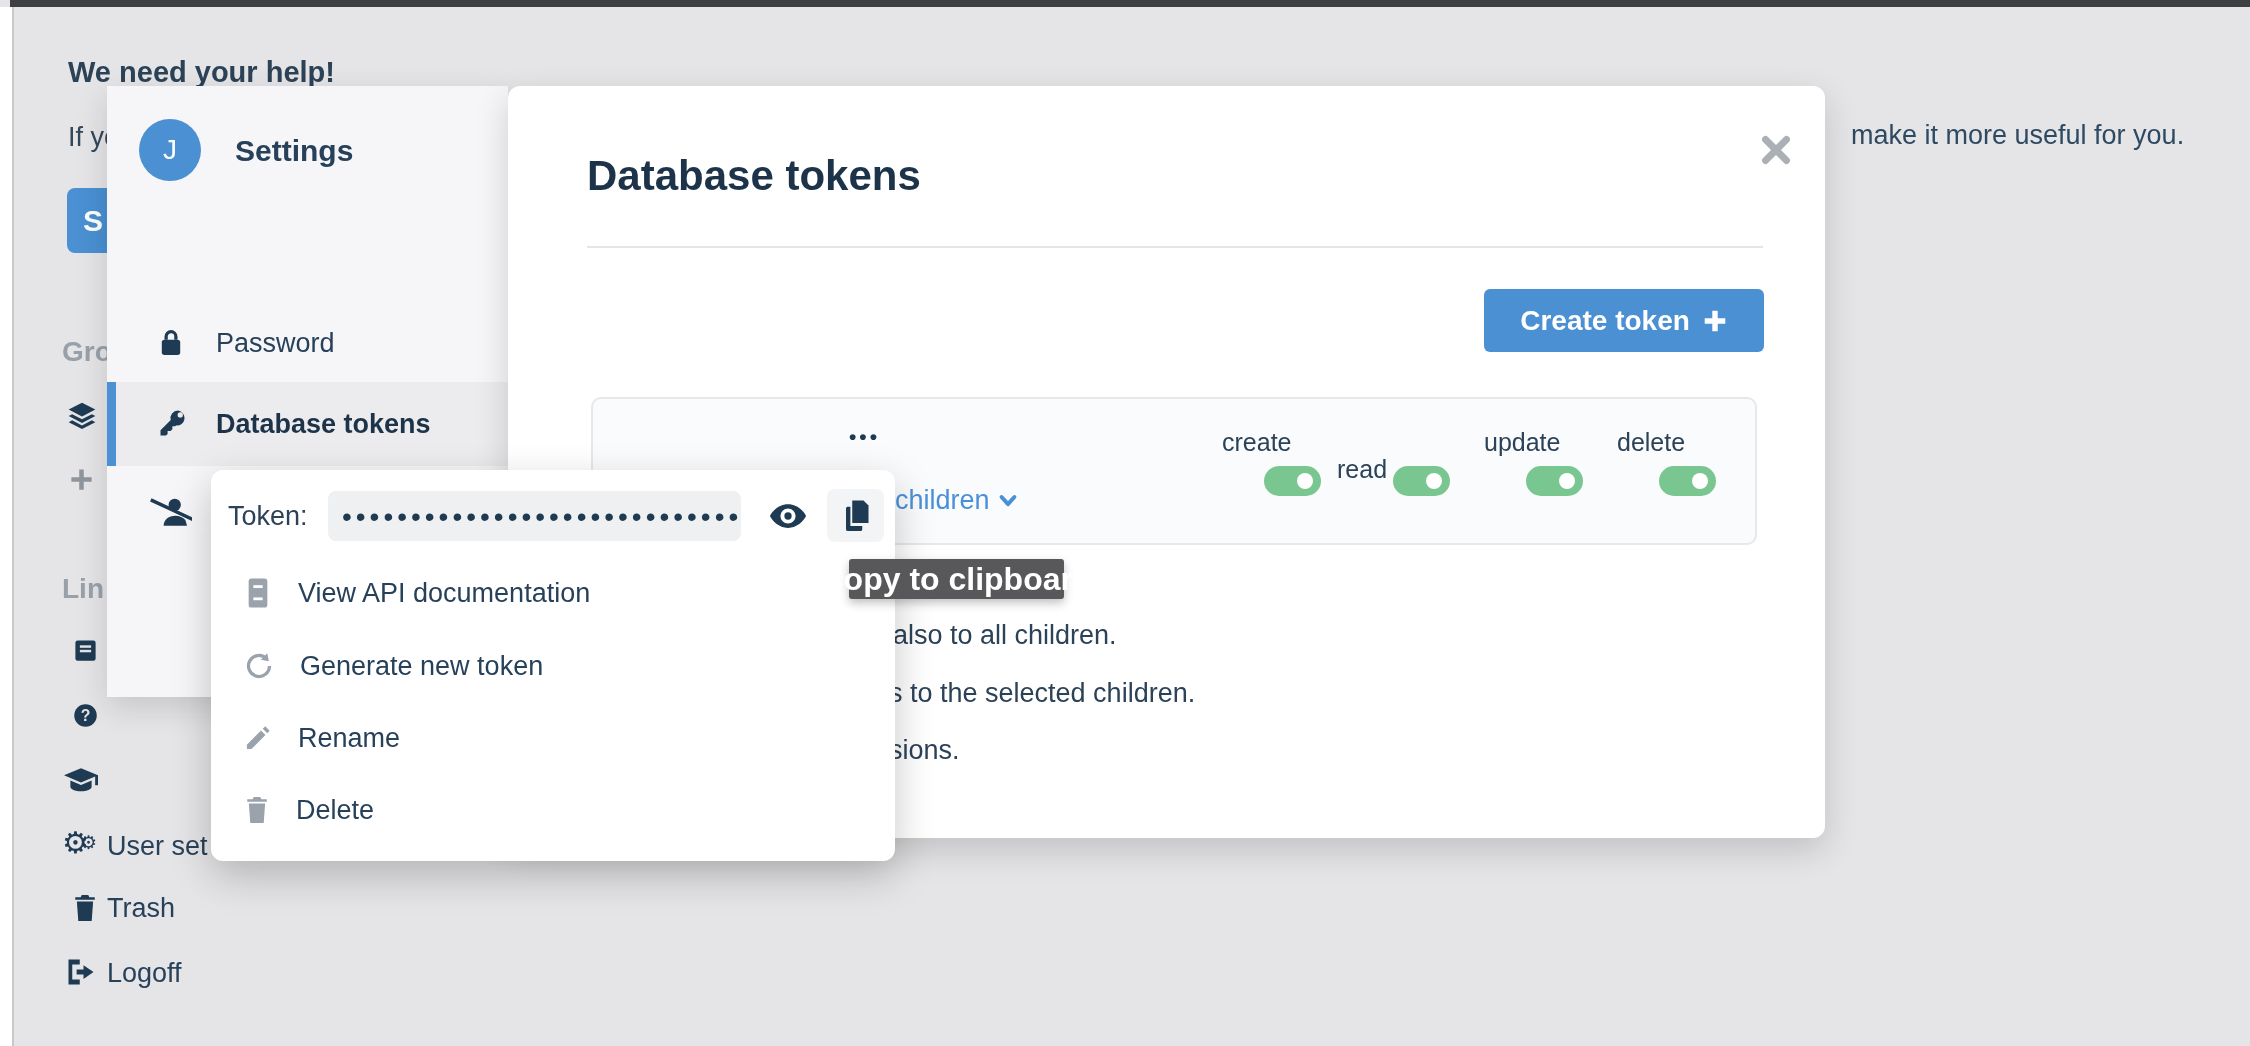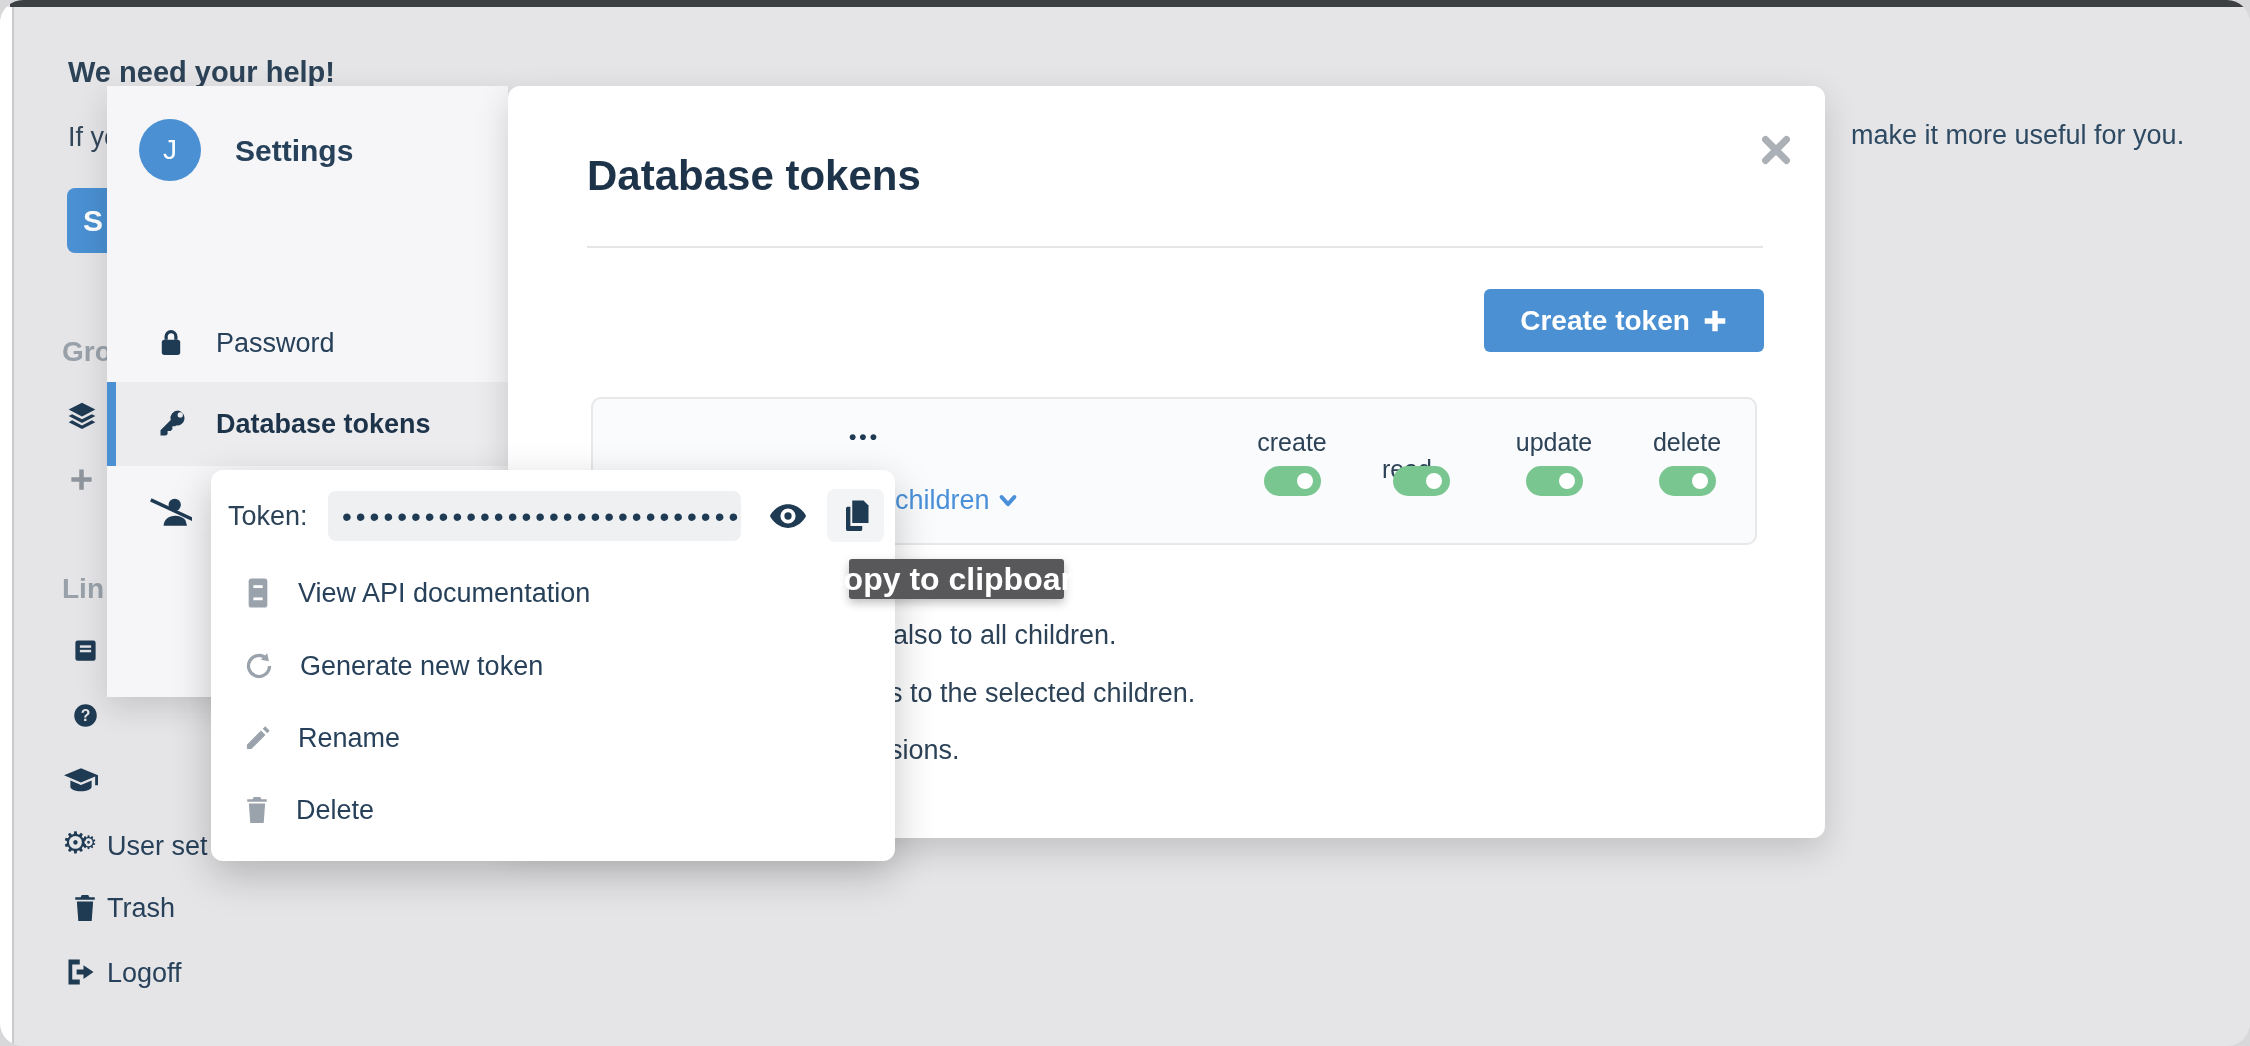--- a/index.html
+++ b/index.html
@@ -1,18 +1,18 @@
 <!DOCTYPE html>
 <html><head>
 <meta charset="utf-8">
 <style>
   html,body{margin:0;padding:0;background:#d8d8da;}
   .stage{position:relative;width:2250px;height:1046px;overflow:hidden;
          background:#e5e5e7;font-family:"Liberation Sans","DejaVu Sans",sans-serif;
-         color:#2c4257;border-radius:23px;}
+         color:#2c4257;}
   .abs{position:absolute;}
   svg{display:block;}
 
   
   .topbar{left:10px;top:0;width:2240px;height:7px;background:#3c4043;}
   .leftstrip{left:0;top:7px;width:14px;height:1039px;background:#ffffff;border-right:2px solid #c9c9cc;box-sizing:border-box;}
 
   
   .bg-headline{left:68px;top:56px;font-size:29px;font-weight:700;color:#2c4257;white-space:nowrap;}
   .bg-par{left:68px;top:122px;font-size:27px;color:#33475b;white-space:nowrap;}
@@ -46,21 +46,21 @@
   .modal-close{left:1754px;top:128px;width:44px;height:44px;color:#abb0b6;cursor:pointer;
                display:flex;align-items:center;justify-content:center;}
   .modal-divider{left:587px;top:246px;width:1176px;height:2px;background:#e5e5e8;}
   .create-btn{left:1484px;top:289px;width:280px;height:63px;background:#4a90d2;border-radius:6px;
               color:#fff;display:flex;align-items:center;justify-content:center;gap:12px;}
   .create-btn .txt{font-size:28px;font-weight:700;}
   .card{left:591px;top:397px;width:1166px;height:148px;background:#fafbfc;border:2px solid #e6e8ea;
         border-radius:10px;box-sizing:border-box;}
   .card-name{left:626px;top:426px;font-size:28px;font-weight:700;color:#223c55;white-space:nowrap;margin-top:41px;}
   .card-ellipsis{left:849px;top:425px;font-size:21px;font-weight:700;letter-spacing:3px;color:#1f3a53;}
-  .perm-label{top:428px;width:140px;text-align:center;font-size:25px;color:#2c4257;}
+  .perm-label{top:428px;width:140px;text-align:left;font-size:25px;color:#2c4257;}
   .toggle{top:466px;width:57px;height:30px;border-radius:16px;background:#79c690;}
   .toggle .knob{position:absolute;left:33px;top:7px;width:16px;height:16px;border-radius:50%;background:#ffffff;}
   .db-link{left:895px;top:485px;font-size:27px;color:#4a90d9;display:flex;align-items:center;gap:8px;white-space:nowrap;}
   .frag{font-size:27px;color:#2c4257;white-space:nowrap;}
 
   
   .dropdown{left:211px;top:470px;width:684px;height:391px;background:#ffffff;border-radius:12px;
             box-shadow:0 14px 40px rgba(0,0,0,.22);}
   .tk-label{left:228px;top:501px;font-size:27px;color:#2c4257;}
   .tk-input{left:328px;top:491px;width:413px;height:50px;background:#eff0f2;border-radius:8px;

